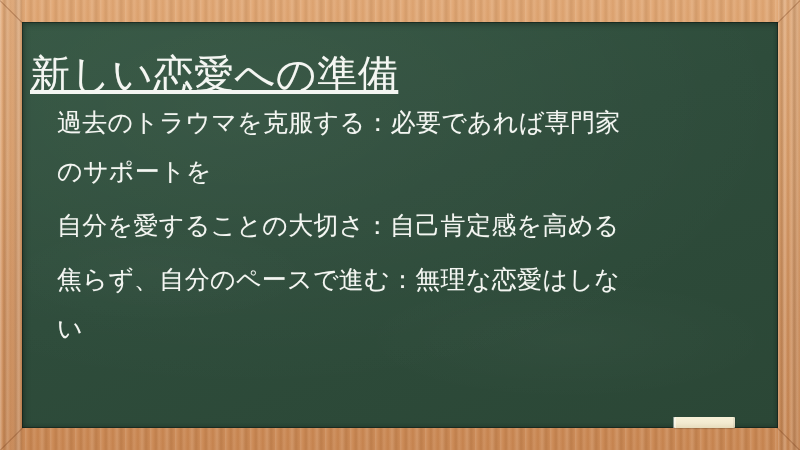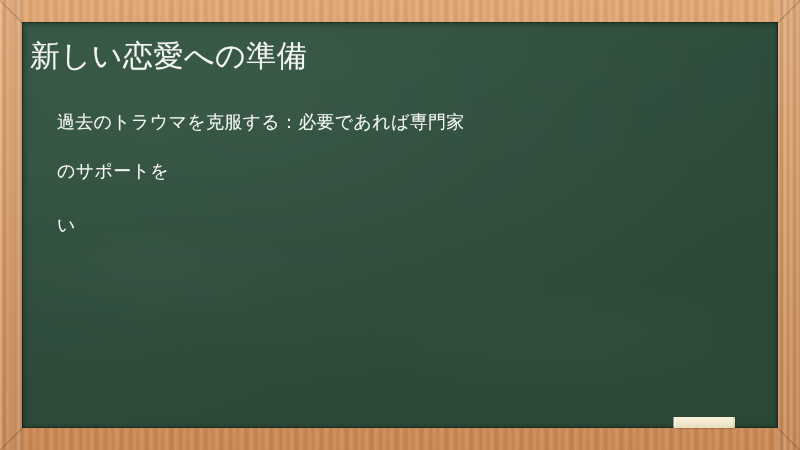--- a/index.html
+++ b/index.html
@@ -137,40 +137,41 @@
   
   #content {
     position: absolute;
     inset: 0;
     padding: 0;
   }
 
   #title {
     position: absolute;
     left: 8px;
-    top: 14px;
+    top: 32px;
     width: 720px;
     color: #f4f6f2;
-    font-size: 30px;
+    font-size: 40px;
     line-height: 40px;
     font-weight: 400;
     letter-spacing: 0.5px;
     text-shadow: 0 0 1px rgba(255,255,255,0.30);
     white-space: nowrap;
+    text-decoration: underline;
   }
 
   #bullets {
     position: absolute;
     left: 35px;
     top: 82px;
     width: 700px;
   }
   .bullet {
     color: #f4f6f2;
-    font-size: 18px;
+    font-size: 25px;
     line-height: 37px;
     font-weight: 400;
     letter-spacing: 0.3px;
     margin-bottom: 17px;
     text-shadow: 0 0 1px rgba(255,255,255,0.25);
   }
   .bullet:last-child { margin-bottom: 0; }
   .bullet .wrap2 { display: block; margin-top: 12px; }
 
   
@@ -223,22 +224,26 @@
 
       <div id="title">新しい恋愛への準備</div>
 
       <div id="bullets">
 
         <div class="bullet">
           <span>過去のトラウマを克服する：必要であれば専門家</span>
           <span class="wrap2">のサポートを</span>
         </div>
 
-
         <div class="bullet">
+          <span>自分を愛することの大切さ：自己肯定感を高める</span>
+        </div>
+
+        <div class="bullet">
+          <span>焦らず、自分のペースで進む：無理な恋愛はしな</span>
           <span class="wrap2">い</span>
         </div>
 
       </div>
     </div>
   </div>
 
   <div id="chalk"></div>
 
 </div>

